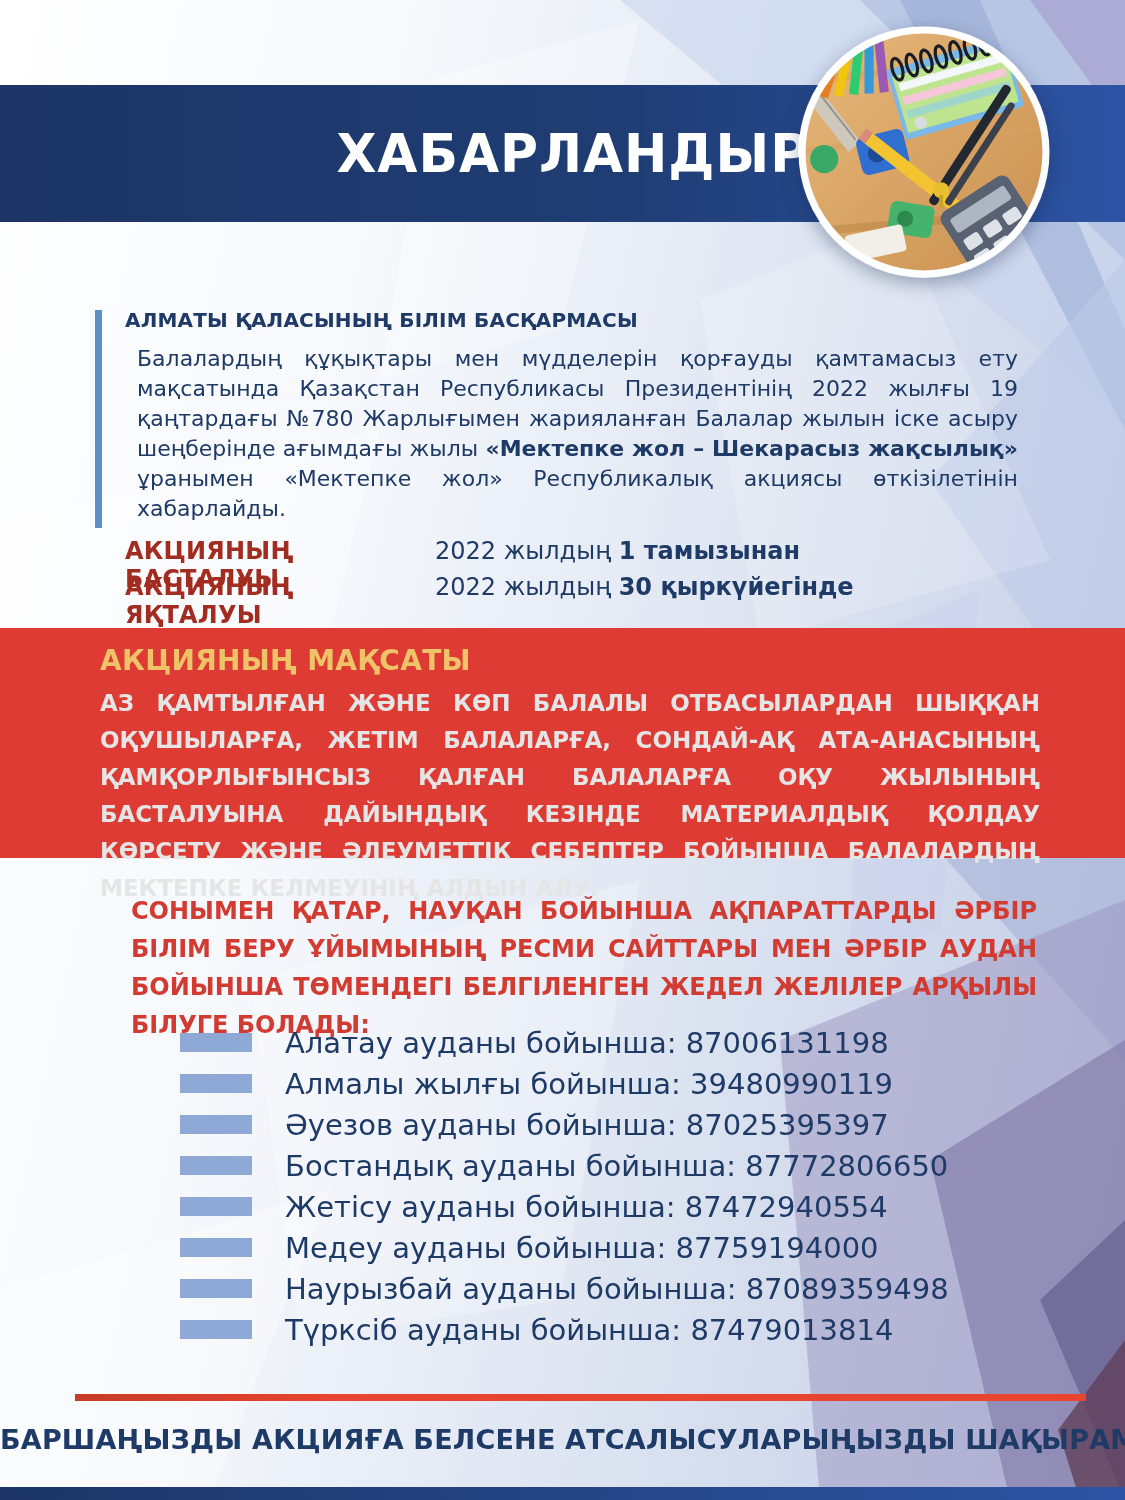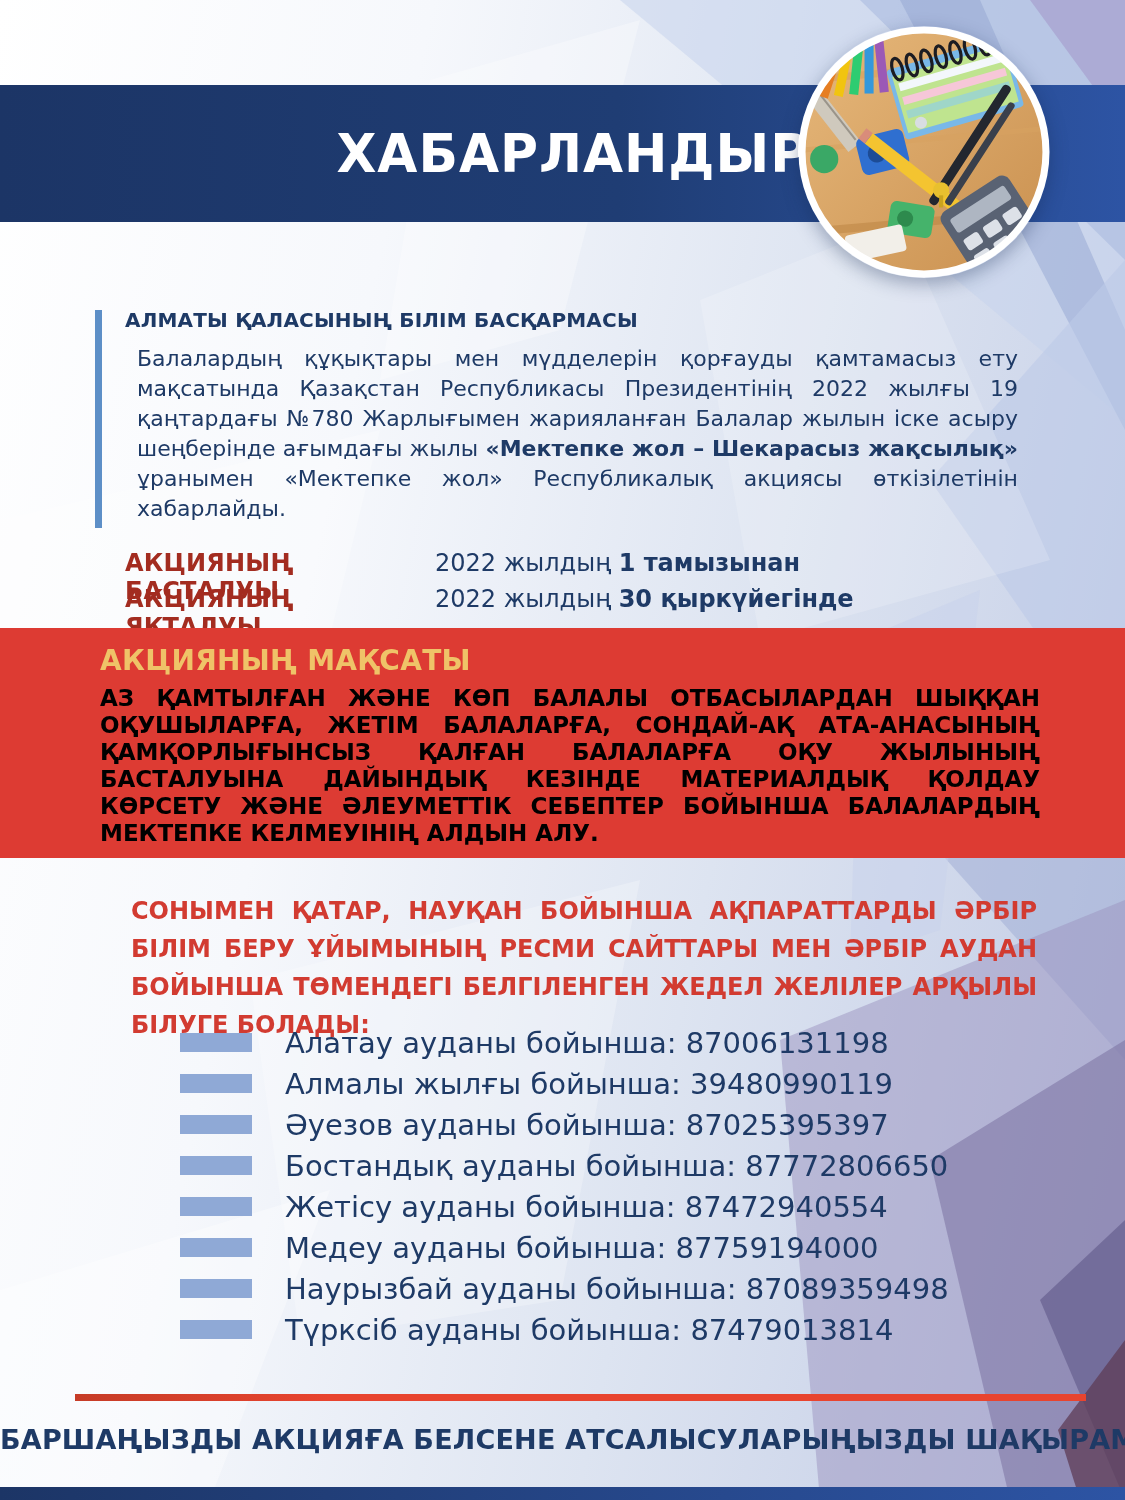--- a/index.html
+++ b/index.html
@@ -28,29 +28,29 @@
   .intro{position:absolute;left:95px;top:296px;width:940px;z-index:2;color:var(--text_navy,#1e3a66);}
   .intro .accent{position:absolute;left:0;top:14px;bottom:8px;width:7px;background:var(--accent_bar,#5d8fc7);}
   .intro .inner{margin-left:30px;width:905px;}
   .intro h2{margin:12px 0 4px 0;font-size:20px;font-weight:bold;letter-spacing:.2px;}
   .intro p{margin:12px;font-size:22px;line-height:30px;text-align:justify;}
   .intro p .b{font-weight:bold;}
   
   .dates{position:absolute;left:125px;top:537px;z-index:2;}
   .date-row{display:flex;align-items:baseline;height:36px;font-size:24px;}
   .date-row .lbl{width:310px;font-weight:bold;color:var(--label_red,#a32c20);letter-spacing:.2px;}
-  .date-row .val{color:var(--text_navy,#1e3a66);margin-top:12px;}
+  .date-row .val{color:var(--text_navy,#1e3a66);}
   .date-row .val .b{font-weight:bold;}
   
   .purpose{
     position:absolute;left:0;top:628px;width:100%;height:230px;z-index:2;box-sizing:border-box;
     background:var(--red_band,#dd3b33);padding:16px 85px 0 100px;
   }
   .purpose h3{margin:0 0 8px 0;color:var(--gold,#efc368);font-size:28px;font-weight:bold;letter-spacing:.3px;}
-  .purpose p{margin:0;color:#000000;font-size:23px;font-weight:bold;line-height:27px;text-align:justify;}
+  .purpose p{margin:0;color:#e5e5e5;font-size:23px;font-weight:bold;line-height:37px;text-align:justify;}
   
   .note{position:absolute;left:123px;top:884px;width:922px;z-index:2;}
   .note p{margin:8px;color:var(--note_red,#d23b31);font-size:24px;font-weight:bold;line-height:38px;text-align:justify;}
   
   .hotlines{position:absolute;left:180px;top:1022px;z-index:2;}
   .hotline-row{display:flex;align-items:center;height:41px;}
   .bullet-bar{display:inline-block;width:72px;height:19px;background:var(--bullet_blue,#8fa9d6);margin-right:33px;flex:0 0 auto;}
   .hotline-text{font-size:29px;color:var(--text_navy,#1e3a66);white-space:nowrap;}
   
   .divider{position:absolute;left:75px;top:1394px;width:1011px;height:7px;z-index:2;

